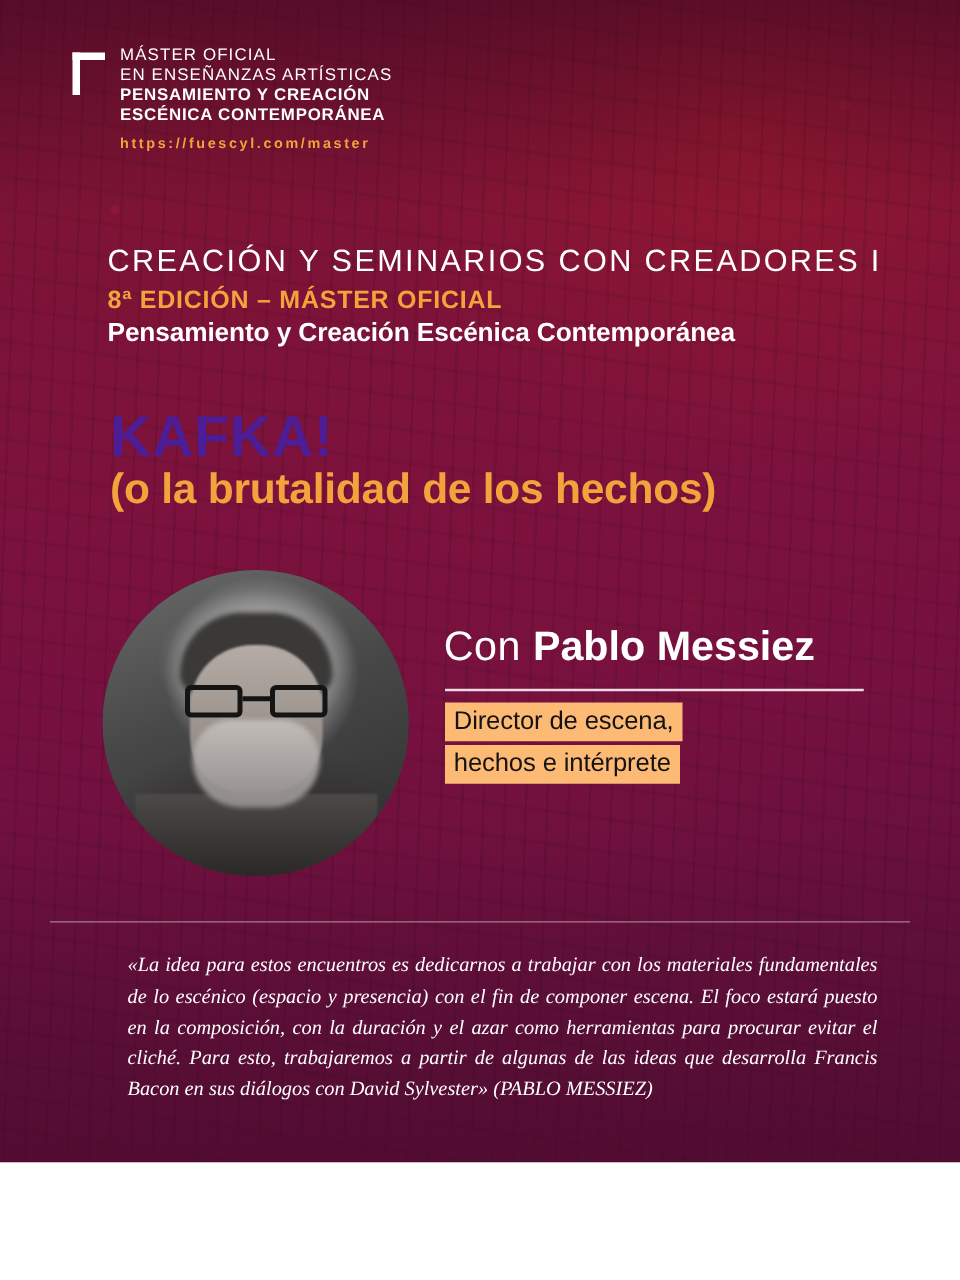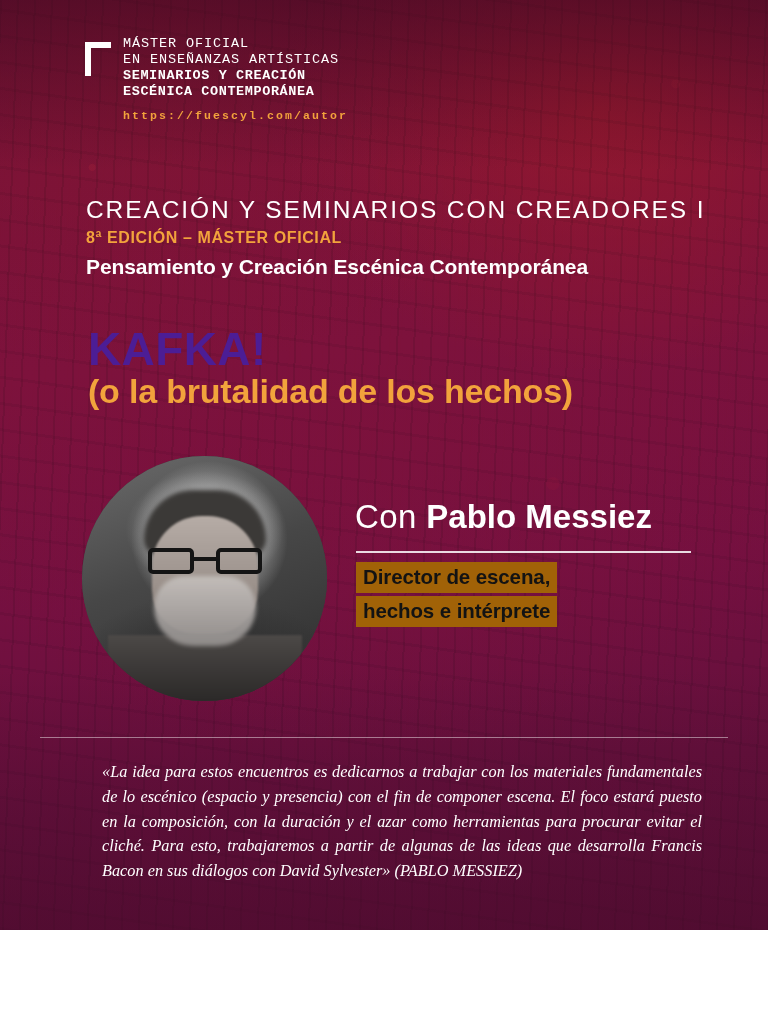--- a/index.html
+++ b/index.html
@@ -53,22 +53,22 @@
     position: absolute; left:0; top:0; width: 768px; height: 170px;
     background: linear-gradient(180deg, rgba(60,8,30,0.55) 0%, rgba(60,8,30,0.0) 100%);
   }
   .art .bottomshade {
     position: absolute; left:0; bottom:0; width: 768px; height: 260px;
     background: linear-gradient(180deg, rgba(70,10,40,0.0) 0%, rgba(72,10,42,0.55) 100%);
   }
 
   
   .brand {
-    position: absolute; left: 85px; top: 36px;
-    display: flex; align-items: flex-start; gap: 12px; font-family: Liberation Mono, monospace;
+    position: absolute; left: 58px; top: 36px;
+    display: flex; align-items: flex-start; gap: 12px;
   }
   .brand-mark {
     width: 26px; height: 34px;
     position: relative; margin-top: 6px;
   }
   .brand-mark .l1 {
     position: absolute; left: 0; top: 0; width: 26px; height: 6px; background: #ffffff;
   }
   .brand-mark .l2 {
     position: absolute; left: 0; top: 0; width: 6px; height: 34px; background: #ffffff;
@@ -82,21 +82,21 @@
     margin-top: 9px; color: #f2a33c; font-size: 11.5px; letter-spacing: 2.1px; font-weight: 700;
   }
 
   
   .series {
     position: absolute; left: 86px; top: 196px;
     color: #ffffff; font-size: 24.5px; letter-spacing: 1.9px; font-weight: 300;
   }
   .edition {
     position: absolute; left: 86px; top: 229px;
-    color: #f2a33c; font-size: 16px; letter-spacing: 0.6px; font-weight: 700;
+    color: #f2a33c; font-size: 20px; letter-spacing: 0.6px; font-weight: 700;
   }
   .programme {
     position: absolute; left: 86px; top: 255px;
     color: #ffffff; font-size: 21px; letter-spacing: -0.1px; font-weight: 700;
   }
 
   .title1 {
     position: absolute; left: 88px; top: 322px;
     color: #4c1d95; font-size: 46px; font-weight: 800; letter-spacing: 0.4px;
   }
@@ -169,21 +169,21 @@
   .speaker b { font-weight: 800; letter-spacing: 0px; }
   .speaker-rule {
     position: absolute; left: 356px; top: 551px; width: 335px; height: 2px;
     background: rgba(255,255,255,0.85);
   }
   .role {
     position: absolute; left: 356px; top: 562px;
     display: flex; flex-direction: column; align-items: flex-start; gap: 3px;
   }
   .role span {
-    background: #a16207; color: #131313; font-weight: 700; font-size: 20.5px;
+    background: #fdba74; color: #131313; font-weight: 400; font-size: 20.5px;
     padding: 3px 7px 4px 7px; display: inline-block; letter-spacing: -0.1px;
   }
 
   
   .quote-rule {
     position: absolute; left: 40px; top: 737px; width: 688px; height: 1px;
     background: rgba(255,255,255,0.45);
   }
   .quote {
     position: absolute; left: 86px; top: 760px; width: 600px;
@@ -210,23 +210,23 @@
   </div>
 
   <div class="brand">
     <div class="brand-mark">
       <div class="l1"></div>
         <div class="l2"></div>
     </div>
     <div class="brand-lines">
       <div class="bl">MÁSTER OFICIAL</div>
       <div class="bl">EN ENSEÑANZAS ARTÍSTICAS</div>
-      <div class="bl bold">SEMINARIOS Y CREACIÓN</div>
+      <div class="bl bold">PENSAMIENTO Y CREACIÓN</div>
       <div class="bl bold">ESCÉNICA CONTEMPORÁNEA</div>
-      <div class="brand-url">https://fuescyl.com/autor</div>
+      <div class="brand-url">https://fuescyl.com/master</div>
     </div>
   </div>
 
   <div class="series">CREACIÓN Y SEMINARIOS CON CREADORES I</div>
   <div class="edition">8ª EDICIÓN – MÁSTER OFICIAL</div>
   <div class="programme">Pensamiento y Creación Escénica Contemporánea</div>
 
   <div class="title1">KAFKA!</div>
   <div class="title2">(o la brutalidad de los hechos)</div>
 

